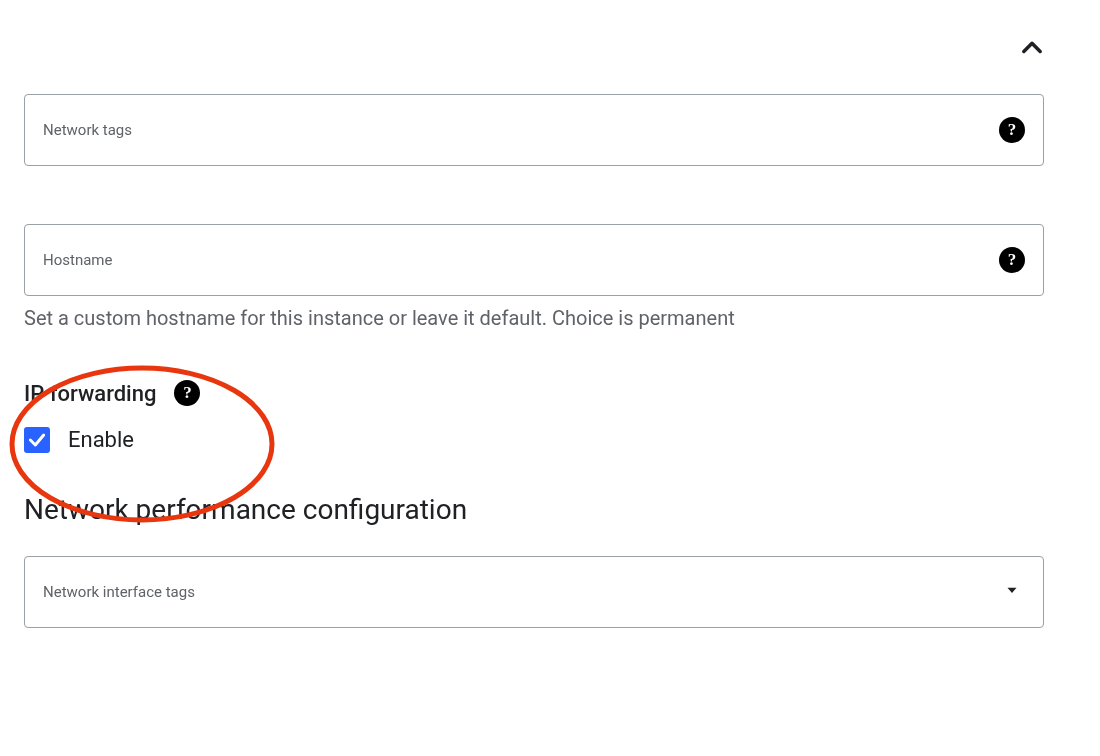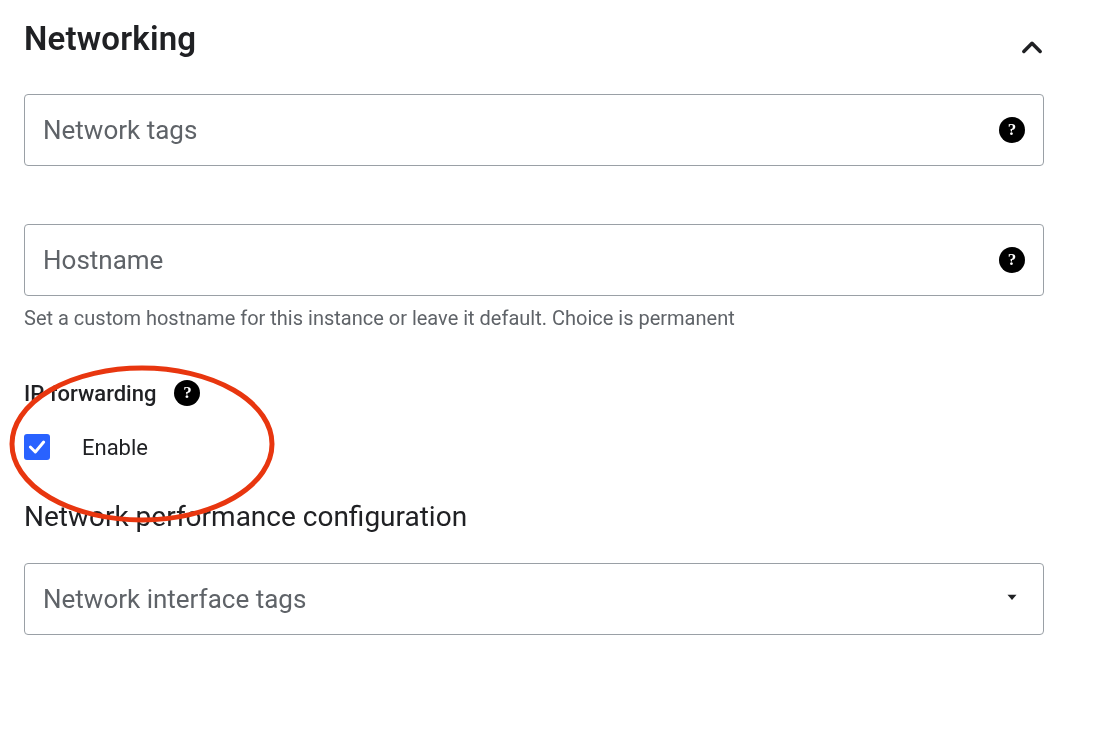--- a/index.html
+++ b/index.html
@@ -43,21 +43,21 @@
       border-radius: 4px;
       height: 72px;
       display: flex;
       align-items: center;
       justify-content: space-between;
       padding: 0 18px;
       margin-bottom: 10px;
       max-width: 1020px;
     }
     .field-box .placeholder {
-      font-size: 26px;
+      font-size: 15px;
       color: #5f6368;
     }
     .help-icon-circle {
       width: 26px;
       height: 26px;
       border-radius: 50%;
       background: #000000;
       color: #ffffff;
       display: inline-flex;
       align-items: center;
@@ -75,31 +75,30 @@
     }
     .ip-forwarding-block {
       position: relative;
       padding-top: 22px;
       padding-bottom: 18px;
     }
     .ip-forwarding-label-row {
       display: flex;
       align-items: center;
       gap: 18px;
-      margin-bottom: 28px;
+      margin-bottom: 21px;
     }
     .ip-forwarding-label {
       font-size: 22px;
       font-weight: 500;
       color: #202124;
     }
     .checkbox-row {
       display: flex;
-      align-items: center;
-      gap: 32px;
+      gap: 18px;
     }
     .checkbox {
       width: 26px;
       height: 26px;
       background: #2962ff;
       border-radius: 3px;
       display: flex;
       align-items: center;
       justify-content: center;
       cursor: pointer;
@@ -128,21 +127,20 @@
     }
     .spacer {
       height: 48px;
     }
   </style>
 </head>
 <body>
 
 <div class="section-header">
   <div>
-    <div class="section-title">Networking</div>
   </div>
   <div class="chevron-up">
     <svg width="28" height="28" viewBox="0 0 24 24" fill="none" stroke="#202124" stroke-width="3" stroke-linecap="round" stroke-linejoin="round">
       <polyline points="5 15 12 8 19 15"></polyline>
     </svg>
   </div>
 </div>
 
 <div class="field-box">
   <span class="placeholder">Network tags</span>

